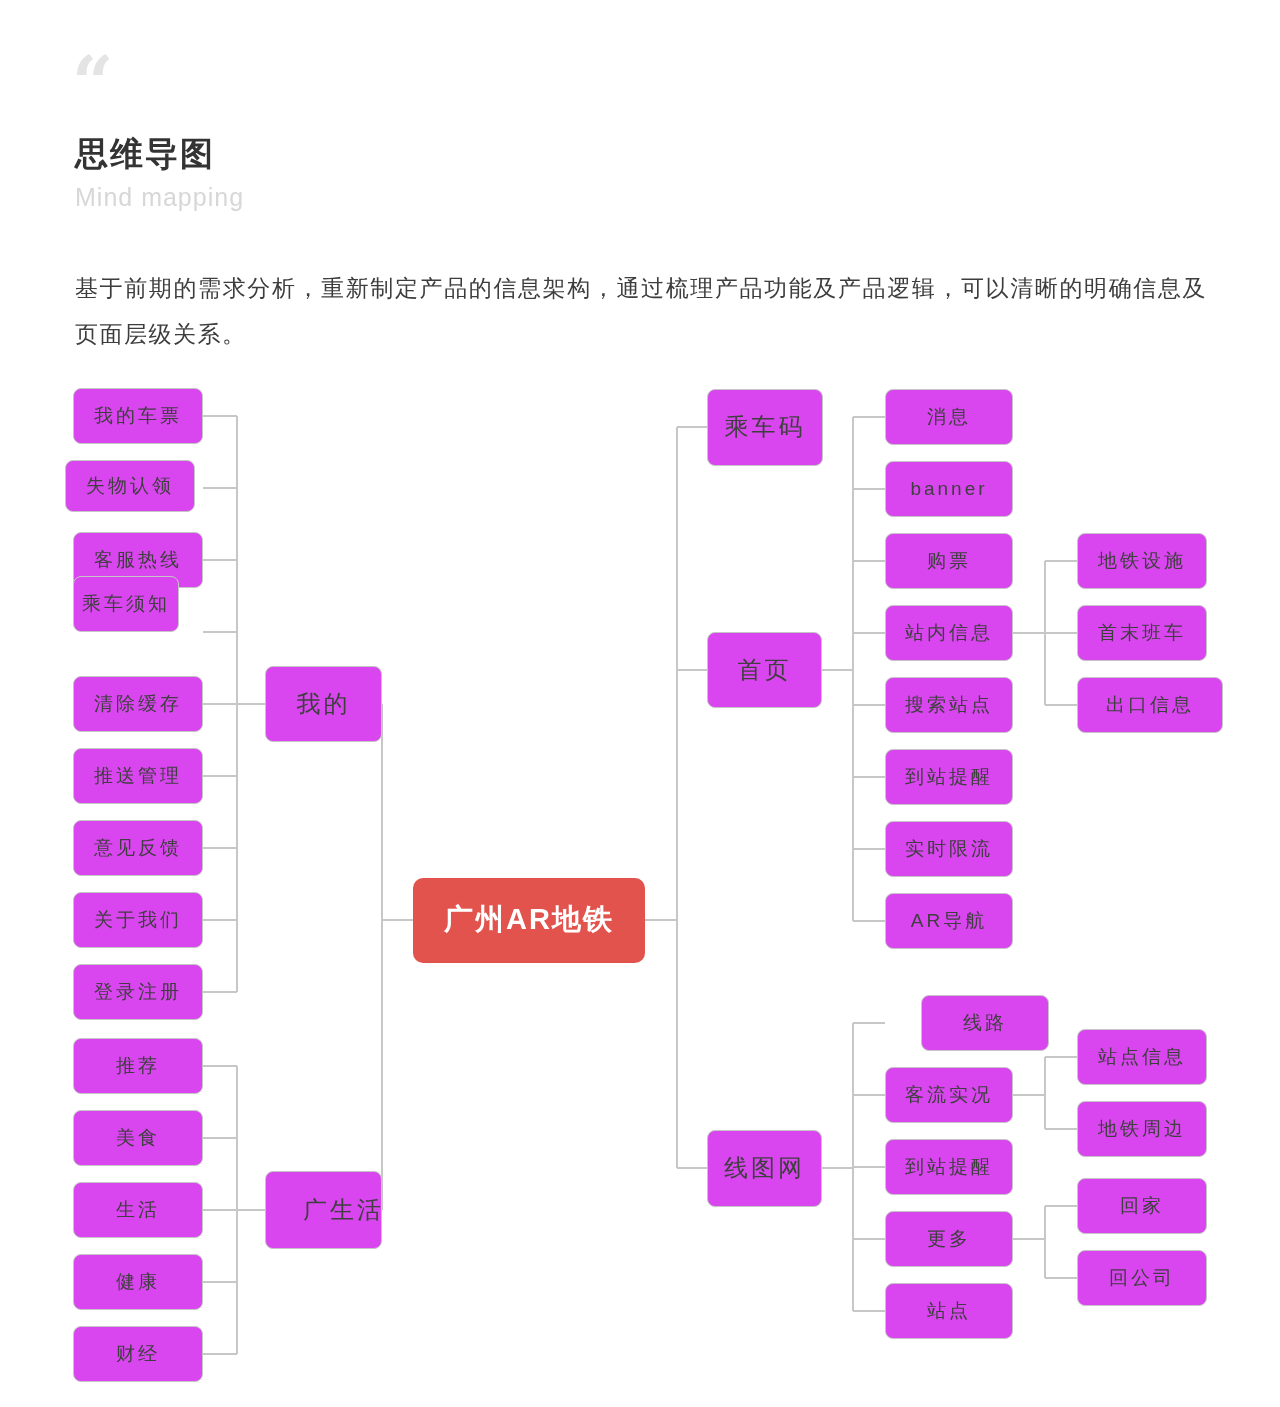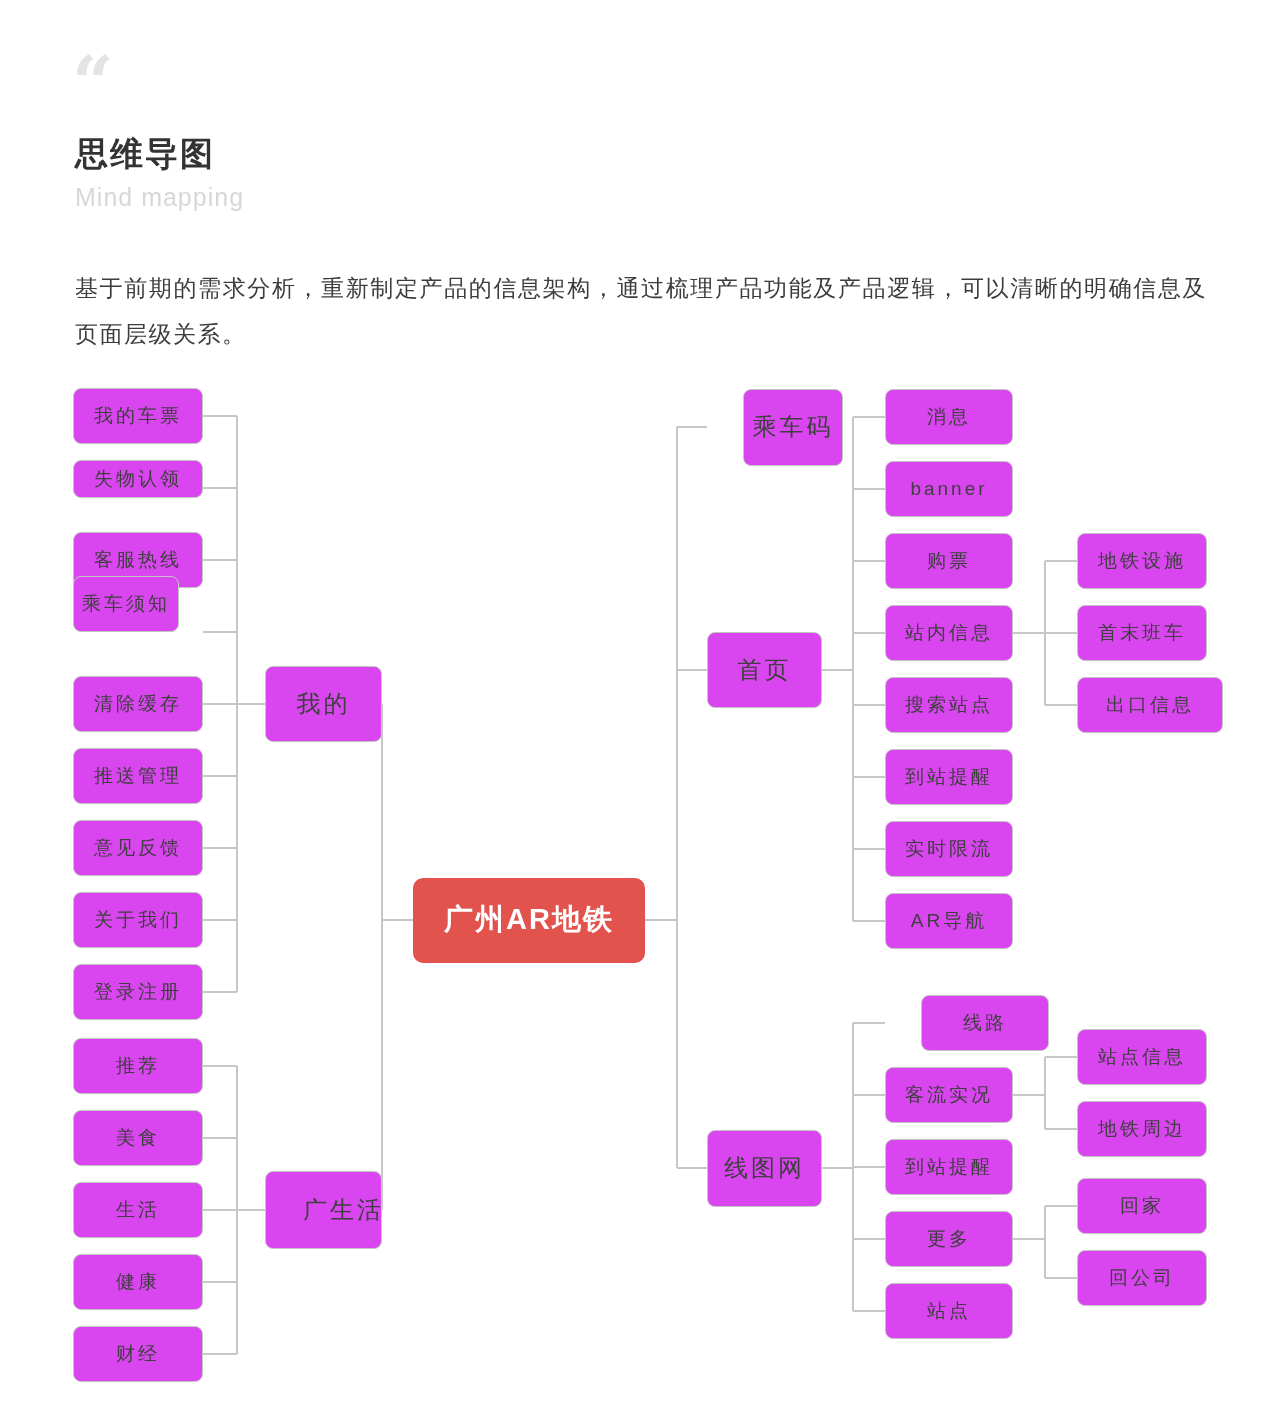--- a/index.html
+++ b/index.html
@@ -43,21 +43,21 @@
 <body>
 
 <div class="page">
   <div class="quote">“</div>
   <div class="title">思维导图</div>
   <div class="subtitle">Mind mapping</div>
   <div class="desc">基于前期的需求分析，重新制定产品的信息架构，通过梳理产品功能及产品逻辑，可以清晰的明确信息及页面层级关系。</div>
   <div class="mindmap">
       <div class="node" style="left: 73px; top: 388px; width: 130px; height: 56px;">我的车票</div>
       <div class="line" style="left: 203px; top: 415.25px; width: 34px; height: 1.5px;"></div>
-      <div class="node" style="left: 73px; top: 460px; width: 130px; height: 38px;">失物认领</div>
+      <div class="node" style="left: 65px; top: 460px; width: 130px; height: 52px;">失物认领</div>
       <div class="line" style="left: 203px; top: 487.25px; width: 34px; height: 1.5px;"></div>
       <div class="node" style="left: 73px; top: 532px; width: 130px; height: 56px;">客服热线</div>
       <div class="line" style="left: 203px; top: 559.25px; width: 34px; height: 1.5px;"></div>
       <div class="node" style="left: 73px; top: 576px; width: 106px; height: 56px;">乘车须知</div>
       <div class="line" style="left: 203px; top: 631.25px; width: 34px; height: 1.5px;"></div>
       <div class="node" style="left: 73px; top: 676px; width: 130px; height: 56px;">清除缓存</div>
       <div class="line" style="left: 203px; top: 703.25px; width: 34px; height: 1.5px;"></div>
       <div class="node" style="left: 73px; top: 748px; width: 130px; height: 56px;">推送管理</div>
       <div class="line" style="left: 203px; top: 775.25px; width: 34px; height: 1.5px;"></div>
       <div class="node" style="left: 73px; top: 820px; width: 130px; height: 56px;">意见反馈</div>
@@ -81,21 +81,21 @@
       <div class="line" style="left: 203px; top: 1353.25px; width: 34px; height: 1.5px;"></div>
       <div class="line" style="left: 236.25px; top: 1066px; width: 1.5px; height: 288px;"></div>
       <div class="line" style="left: 237px; top: 1209.25px; width: 28px; height: 1.5px;"></div>
       <div class="node parent" style="left: 265px; top: 1171px; width: 117px; height: 78px; padding-left: 40px;">广生活</div>
       <div class="line" style="left: 381.25px; top: 704px; width: 1.5px; height: 506px;"></div>
       <div class="line" style="left: 382px; top: 919.25px; width: 31px; height: 1.5px;"></div>
       <div class="node root" style="left: 413px; top: 877.5px; width: 232px; height: 85px; background: rgb(225, 83, 76); color: rgb(255, 255, 255);">广州AR地铁</div>
       <div class="line" style="left: 645px; top: 919.25px; width: 32px; height: 1.5px;"></div>
       <div class="line" style="left: 676.25px; top: 427px; width: 1.5px; height: 741px;"></div>
       <div class="line" style="left: 677px; top: 426.25px; width: 30px; height: 1.5px;"></div>
-      <div class="node parent" style="left: 707px; top: 388.5px; width: 100px; height: 77px; margin-left: 36px;">乘车码</div>
+      <div class="node parent" style="left: 707px; top: 388.5px; width: 116px; height: 77px;">乘车码</div>
       <div class="line" style="left: 677px; top: 669.25px; width: 30px; height: 1.5px;"></div>
       <div class="node parent" style="left: 707px; top: 632px; width: 115px; height: 76px;">首页</div>
       <div class="line" style="left: 822px; top: 669.25px; width: 31px; height: 1.5px;"></div>
       <div class="line" style="left: 852.25px; top: 417px; width: 1.5px; height: 504px;"></div>
       <div class="line" style="left: 853px; top: 416.25px; width: 32px; height: 1.5px;"></div>
       <div class="node" style="left: 885px; top: 389px; width: 128px; height: 56px;">消息</div>
       <div class="line" style="left: 853px; top: 488.25px; width: 32px; height: 1.5px;"></div>
       <div class="node" style="left: 885px; top: 461px; width: 128px; height: 56px;">banner</div>
       <div class="line" style="left: 853px; top: 560.25px; width: 32px; height: 1.5px;"></div>
       <div class="node" style="left: 885px; top: 533px; width: 128px; height: 56px;">购票</div>

